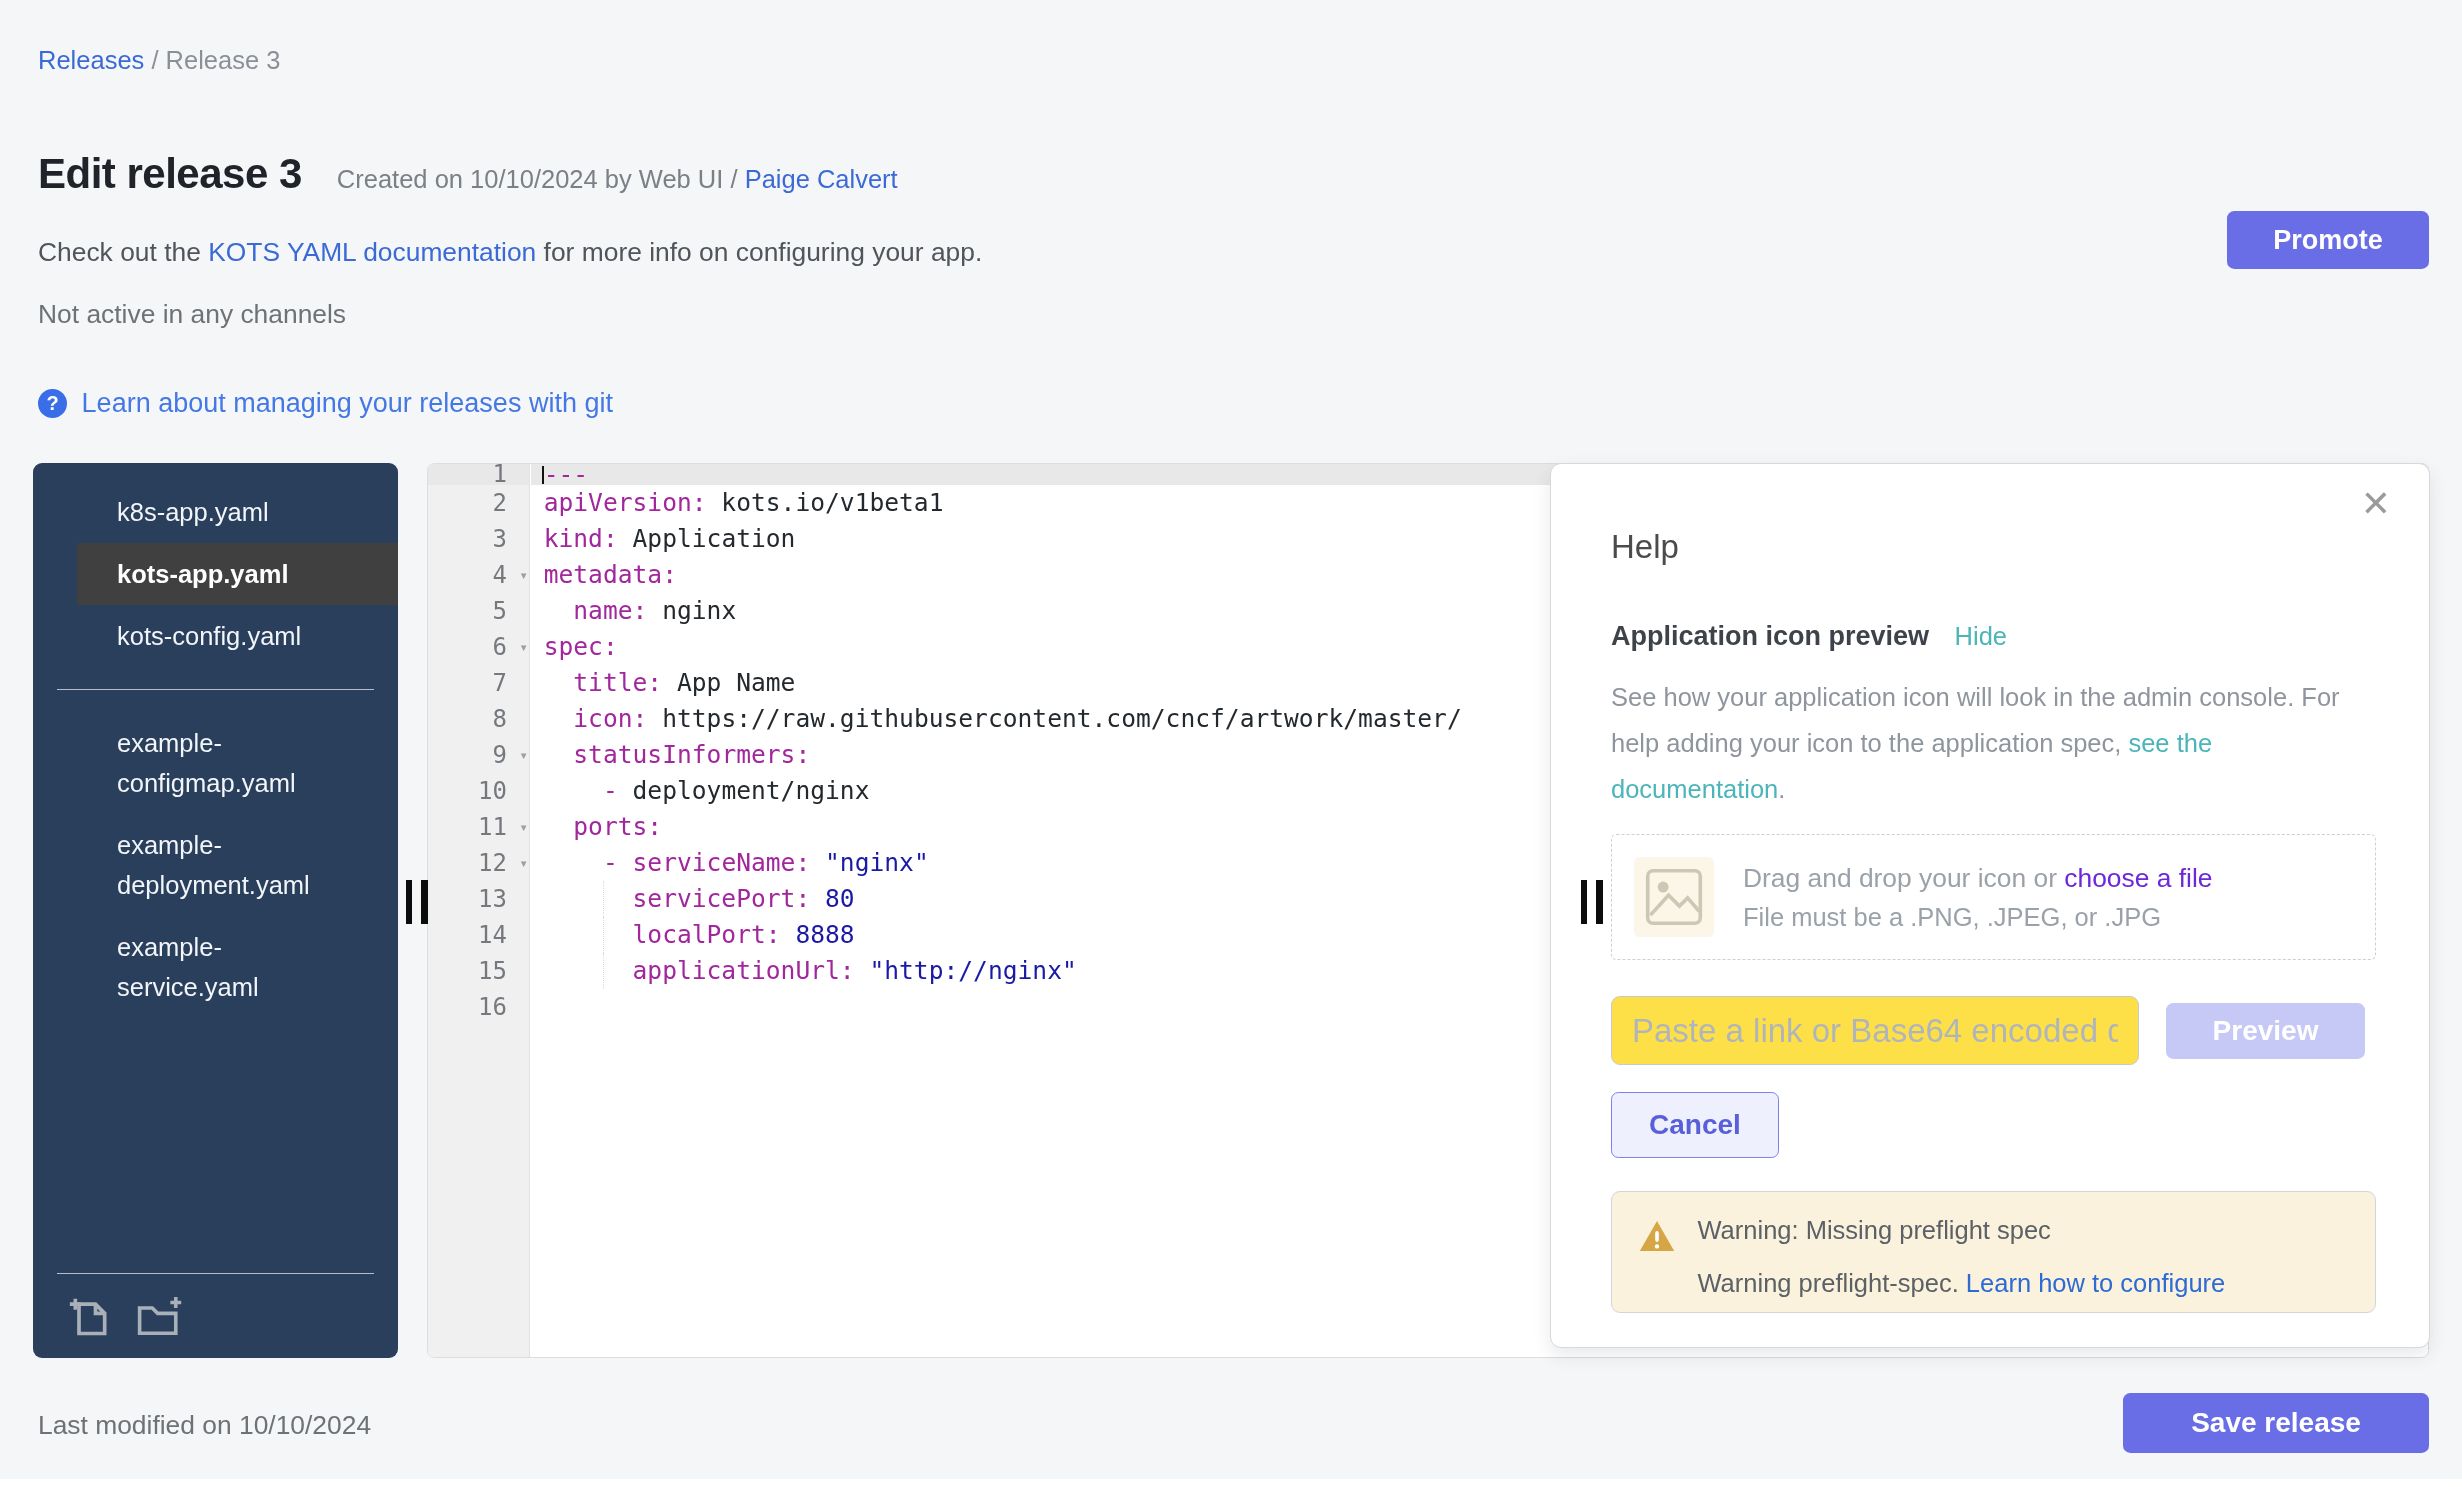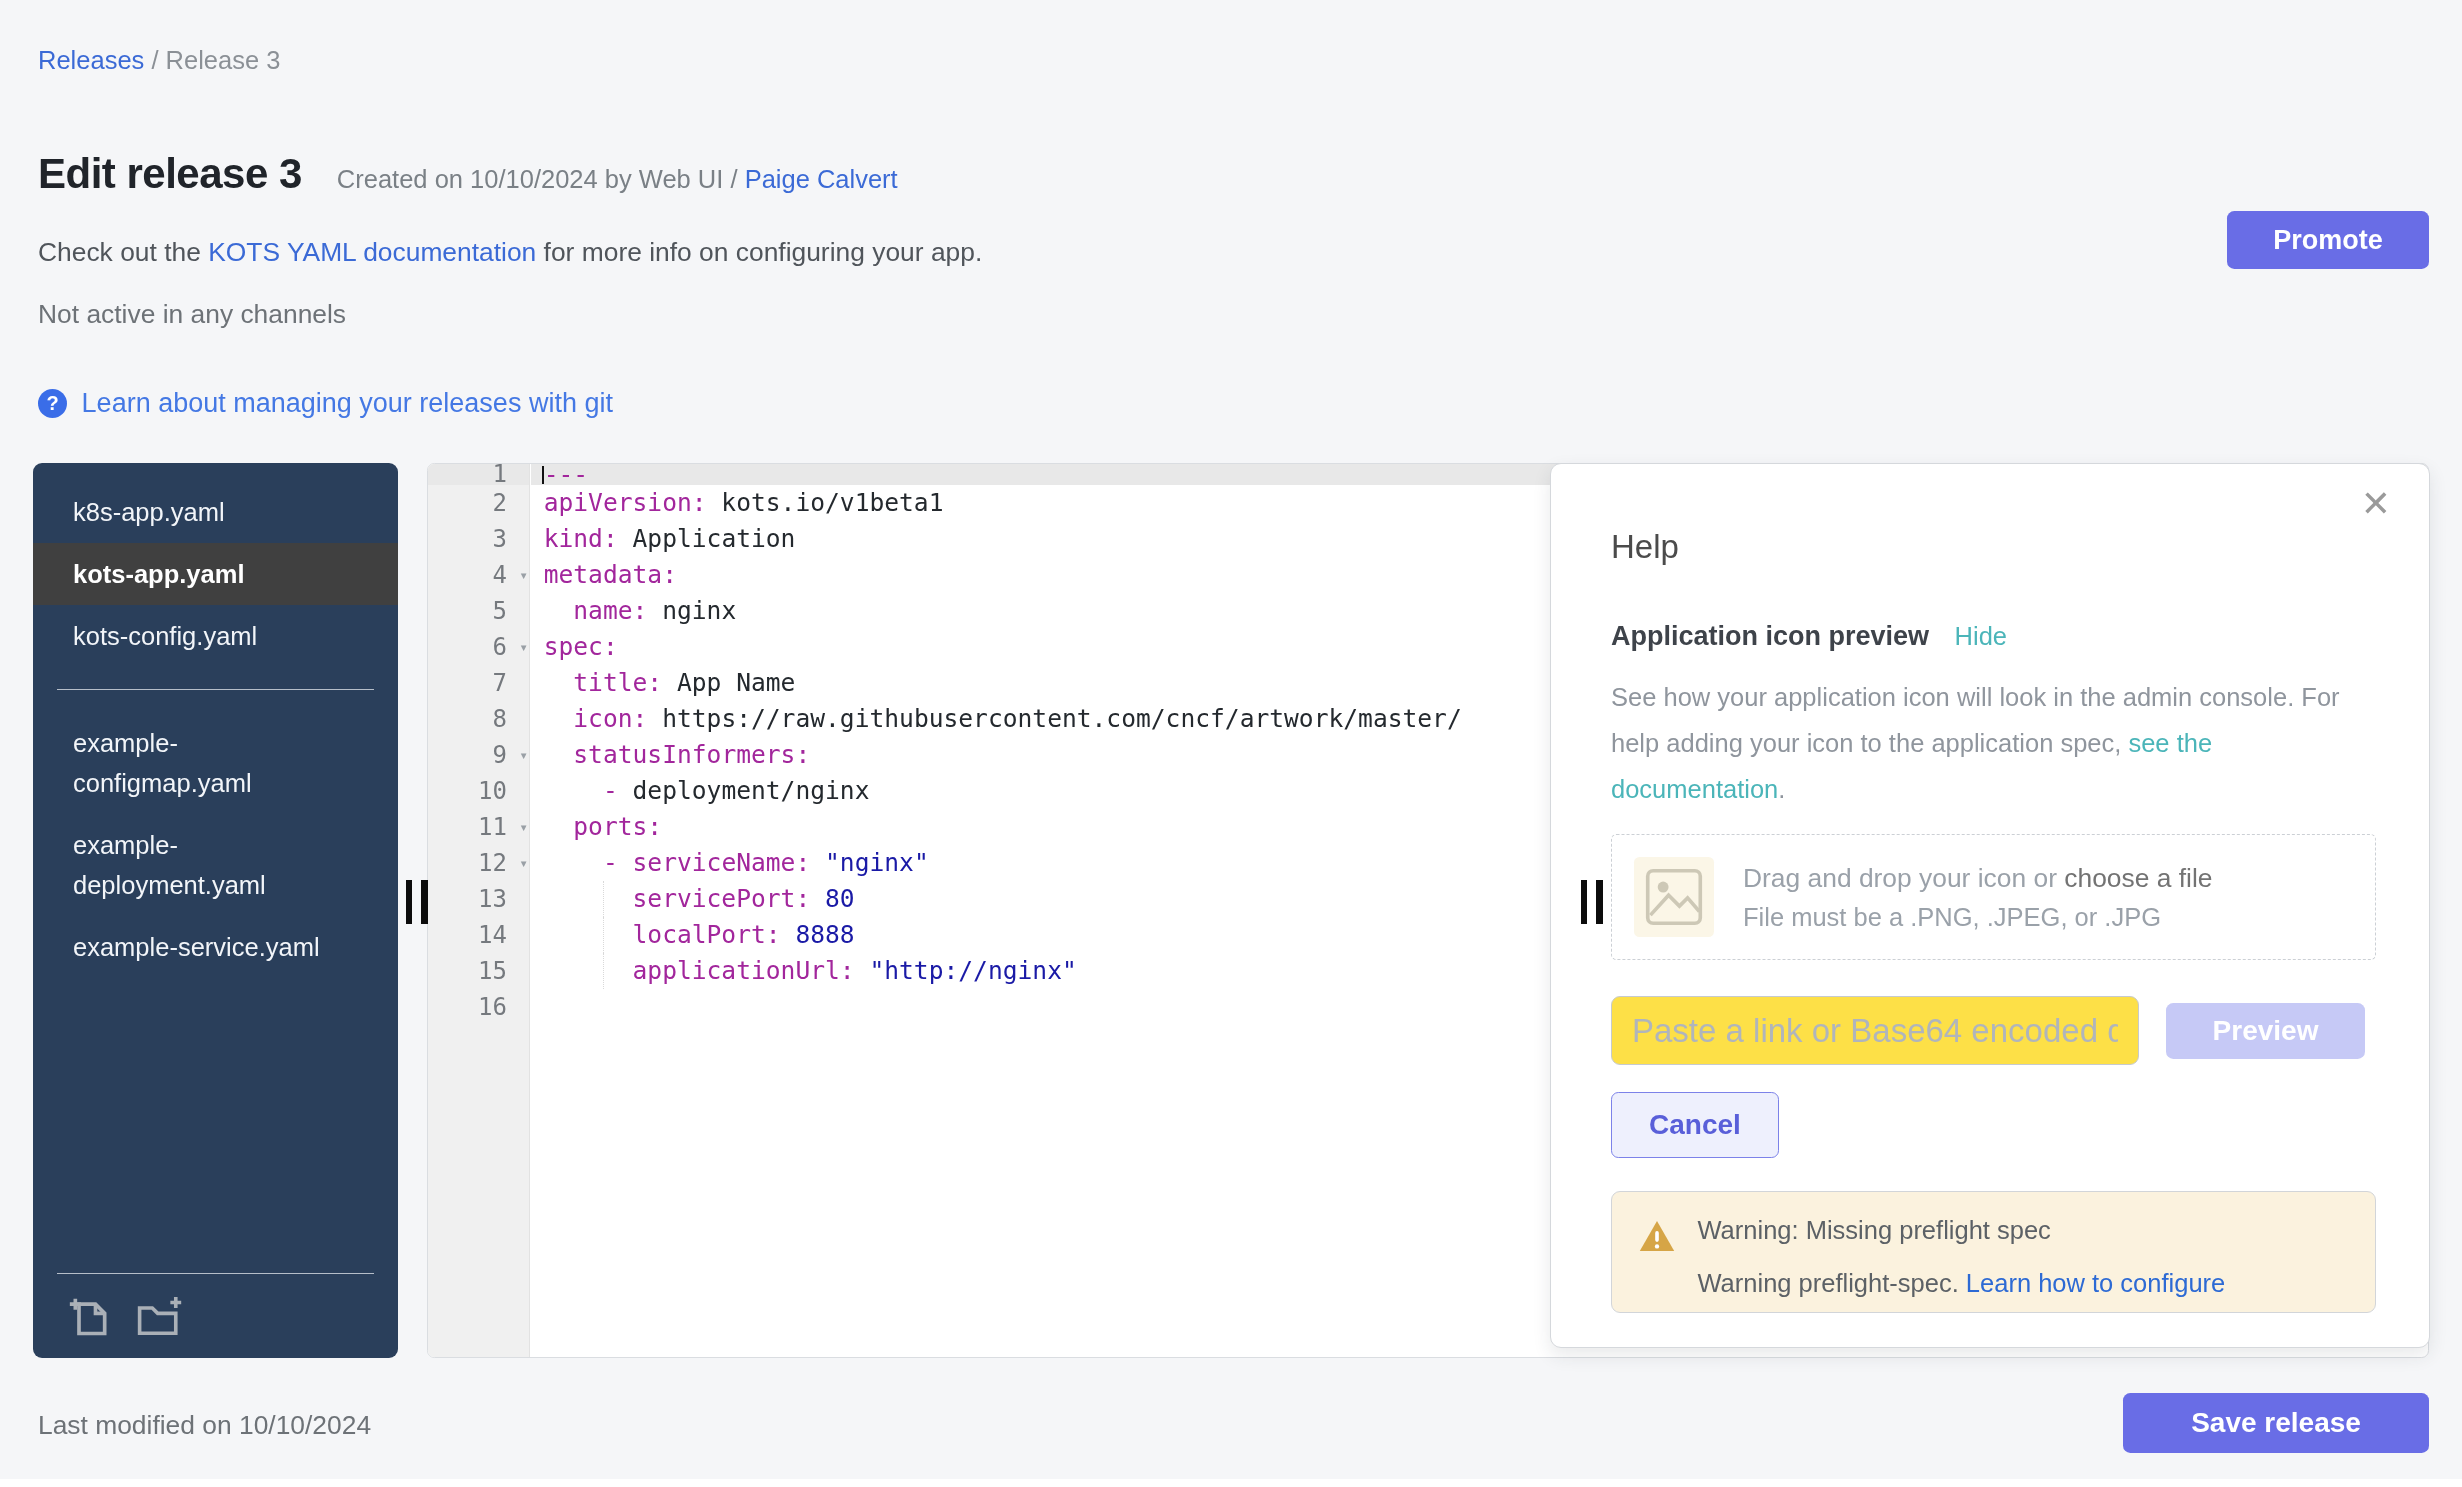--- a/index.html
+++ b/index.html
@@ -47,20 +47,21 @@
 
   
   .sidebar {
     position:absolute; left:33px; top:0; width:365px; height:895px;
     background:#2a3f5b; border-radius:9px; padding-top:18px; overflow:hidden;
   }
   .file-item {
     padding:11px 55px 11px 40px; max-width:100%;
     font-size:25.5px; line-height:40px; color:#f2f5f9; cursor:pointer;
     overflow-wrap:break-word;
+    margin-left:44px;
   }
   .file-item .fi-inner { display:inline-block; max-width:273px; }
   .file-item.selected { background:#404040; font-weight:bold; color:#ffffff;text-decoration:underline; }
   .sb-divider { border:none; border-top:1.8px solid rgba(230,234,238,0.75); margin:22px 24px; }
   .sb-bottom-divider { position:absolute; left:24px; right:24px; bottom:84px; border-top:1.8px solid rgba(230,234,238,0.75); }
   .sb-icons { position:absolute; left:35px; bottom:16.4px; display:flex; gap:24px; }
   .sb-icons svg { cursor:pointer; }
 
   
   .editor {
@@ -119,21 +120,21 @@
   .drop-zone {
     margin-top:22px; height:126px; border:1.8px dashed #ccd0d5; border-radius:5.5px;
     display:flex; align-items:center; padding-left:22px; cursor:pointer;
   }
   .dz-thumb {
     width:80px; height:80px; background:#fbf6e7; border-radius:5.5px; flex:none;
     display:flex; align-items:center; justify-content:center;
   }
   .dz-text { margin-left:29px; }
   .dz-line1 { font-size:26.4px; color:#9aa1a9; }
-  .dz-line1 a { color:#737373; }
+  .dz-line1 a { color:#6d28d9; }
   .dz-line2 { margin-top:9px; font-size:25.5px; color:#9aa1a9; }
 
   .input-row { margin-top:36px; display:flex; align-items:center; }
   .icon-input {
     width:528px; height:69px; border:1.8px solid #c6cacf; border-radius:9px;
     padding:0 20px; font-size:33px; color:#3e434a; background:#fde047; outline:none;
     font-family:"Liberation Sans", sans-serif;
   }
   .icon-input::placeholder { color:#b0b5bc; }
   .preview-btn {

